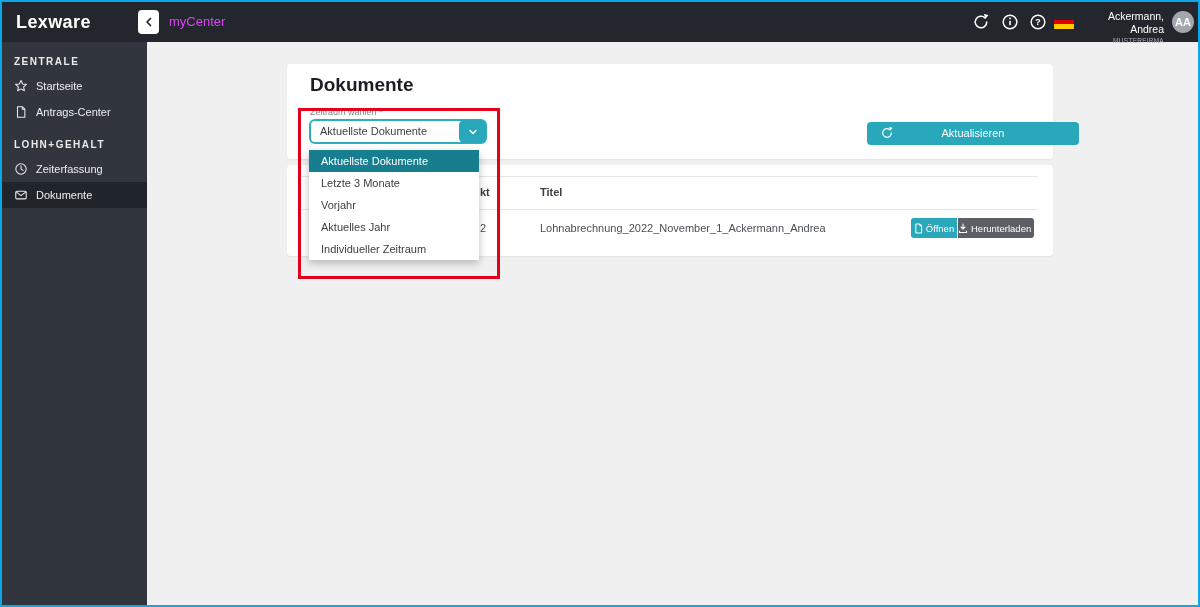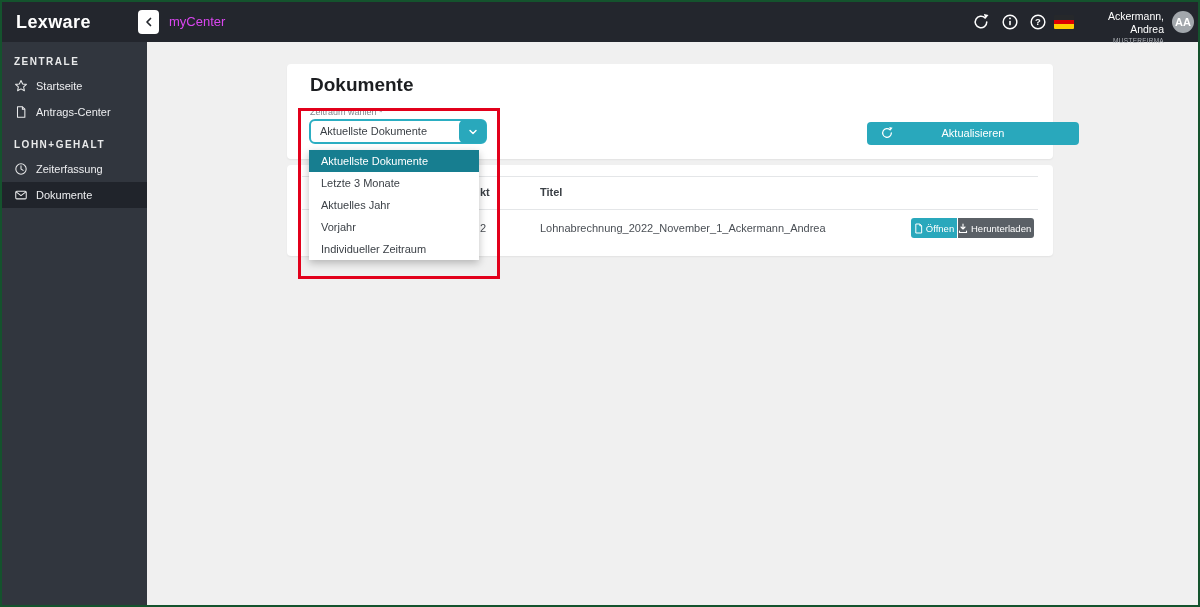--- a/index.html
+++ b/index.html
@@ -1,18 +1,18 @@
 <!DOCTYPE html>
 <html><head>
 <meta charset="utf-8">
 <style>
   * { margin:0; padding:0; box-sizing:border-box; }
   html,body { width:1200px; height:607px; font-family:"Liberation Sans", sans-serif; }
   .screen { position:relative; width:1200px; height:607px; background:#F0F0F0;
-            border:2px solid #14532d; overflow:hidden; }
+            border:2px solid #0ea5e9; overflow:hidden; }
 
   
   .topbar { position:absolute; left:0; top:0; width:100%; height:40px; background:#23262D; z-index:20; }
   .logo { position:absolute; left:14px; top:0; height:40px; line-height:40px;
           color:#FFFFFF; font-size:18px; font-weight:800; letter-spacing:.4px; }
   .back-btn { position:absolute; left:136px; top:8px; width:21px; height:24px; background:#FFFFFF;
               border:none; border-radius:4px; cursor:pointer; display:flex; align-items:center; justify-content:center; }
   .app-title { position:absolute; left:167px; top:0; height:55px; line-height:40px; color:#d946ef; font-size:13px; }
   .tb-icon { position:absolute; top:11px; width:18px; height:18px; color:#FFFFFF; cursor:pointer; }
   .flag { position:absolute; left:1052px; top:13px; width:20px; height:14px; border-radius:1px; overflow:hidden; cursor:pointer; }
@@ -222,20 +222,20 @@
           </span>
           <span>Herunterladen</span>
         </button>
       </div>
     </div>
   </div>
 
   <div class="dropdown">
     <div class="dd-item selected">Aktuellste Dokumente</div>
     <div class="dd-item">Letzte 3 Monate</div>
+    <div class="dd-item">Vorjahr</div>
     <div class="dd-item">Aktuelles Jahr</div>
-    <div class="dd-item">Vorjahr</div>
     <div class="dd-item">Individueller Zeitraum</div>
   </div>
 
   <div class="red-rect"></div>
 
 </div>
 
 </body></html>

